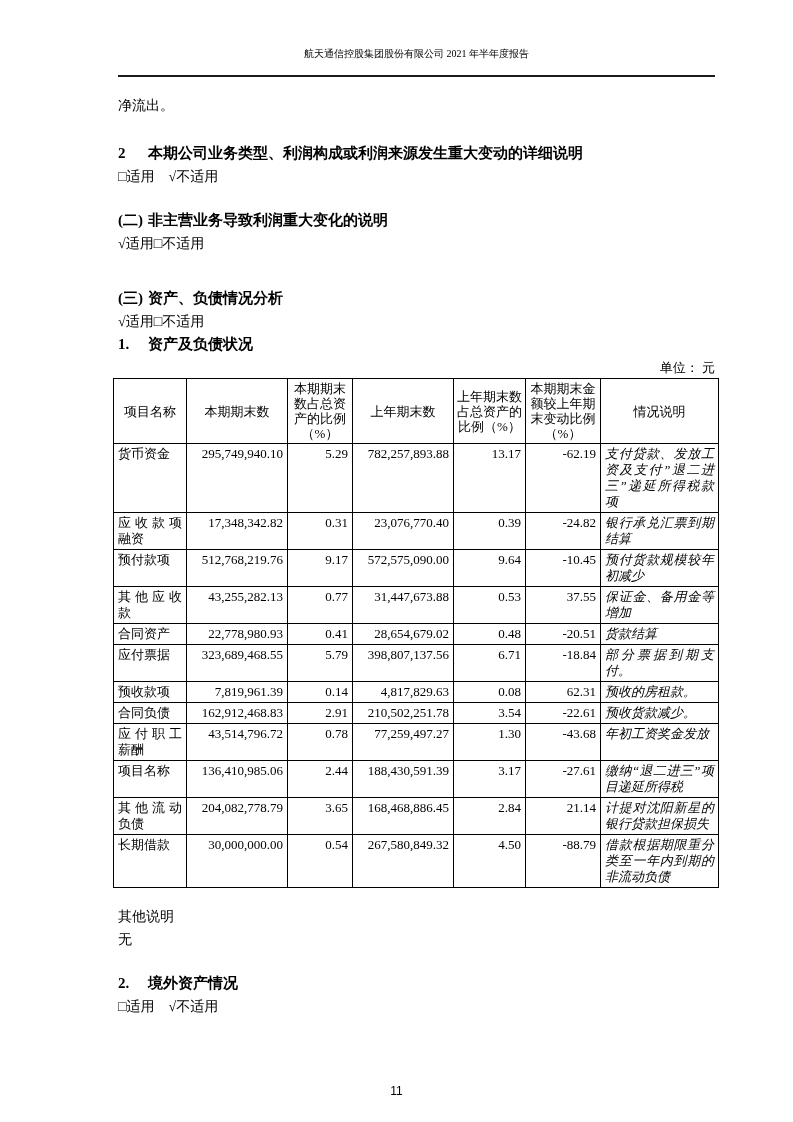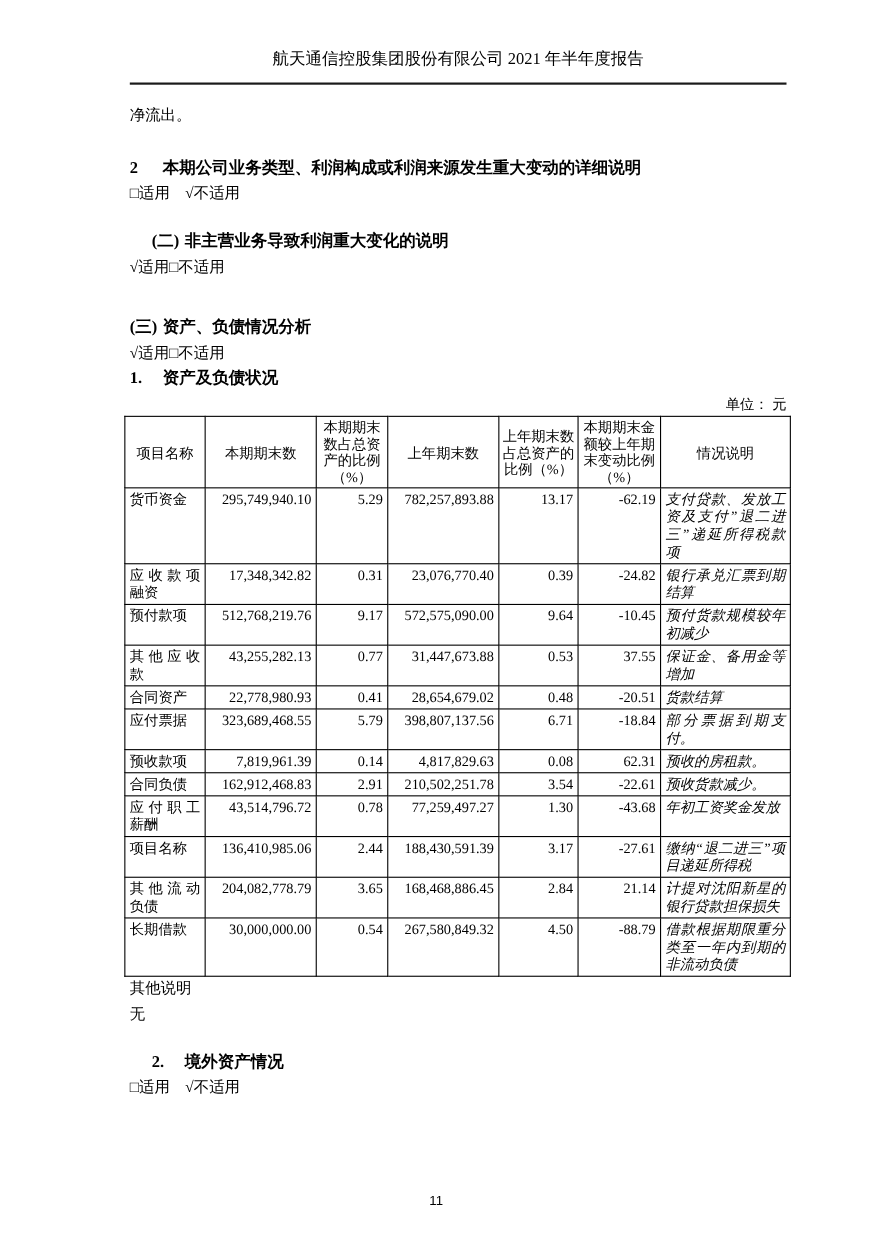--- a/index.html
+++ b/index.html
@@ -15,21 +15,21 @@
     box-sizing: border-box;
   }
   .content {
     padding: 0 78px 0 118px;
   }
   .doc-header {
     margin-top: 46px;
     padding-bottom: 13px;
     border-bottom: 2px solid #1a1a1a;
     text-align: center;
-    font-size: 15px;
+    font-size: 10px;
     line-height: 16px;
   }
   .body-text {
     margin: 0;
     font-size: 14px;
     line-height: 23px;
   }
   .intro { margin-top: 17px; }
   .h-item {
     display: flex;
@@ -40,21 +40,21 @@
   }
   .h-item .h-num { width: 30px; flex: 0 0 30px; }
   .h-sec {
     font-weight: bold;
     font-size: 15px;
     line-height: 23px;
     margin: 0;
   }
   .h-sec .h-title { margin-left: 5px; }
   .mt-sec2 { margin-top: 25px; }
-  .mt-sec22 { margin-top: 21px; margin-left: 20px; }
+  .mt-sec22 { margin-top: 21px; }
   .mt-sec23 { margin-top: 32px; }
   .para {
     margin: 0;
     font-size: 14px;
     line-height: 23px;
     text-align: justify;
     text-indent: 2em;
   }
   .unit-line {
     margin: 2px 0 1px 0;
@@ -88,21 +88,21 @@
     text-align: justify;
     text-justify: inter-character;
   }
   td.col-num { text-align: right; padding-right: 6px; }
   td.col-pct { text-align: right; padding-right: 8px; }
   td.col-note {
     text-align: justify;
     text-justify: inter-character;
     font-style: italic;
   }
-  .other-note { }
+  .other-note { margin-top: 17px; }
   .footer-pgnum {
     position: absolute;
     left: 0; right: 0;
     bottom: 24px;
     text-align: center;
     font-size: 12px;
     font-family: "Liberation Sans", "DejaVu Sans", sans-serif;
   }
 </style>
 </head>

